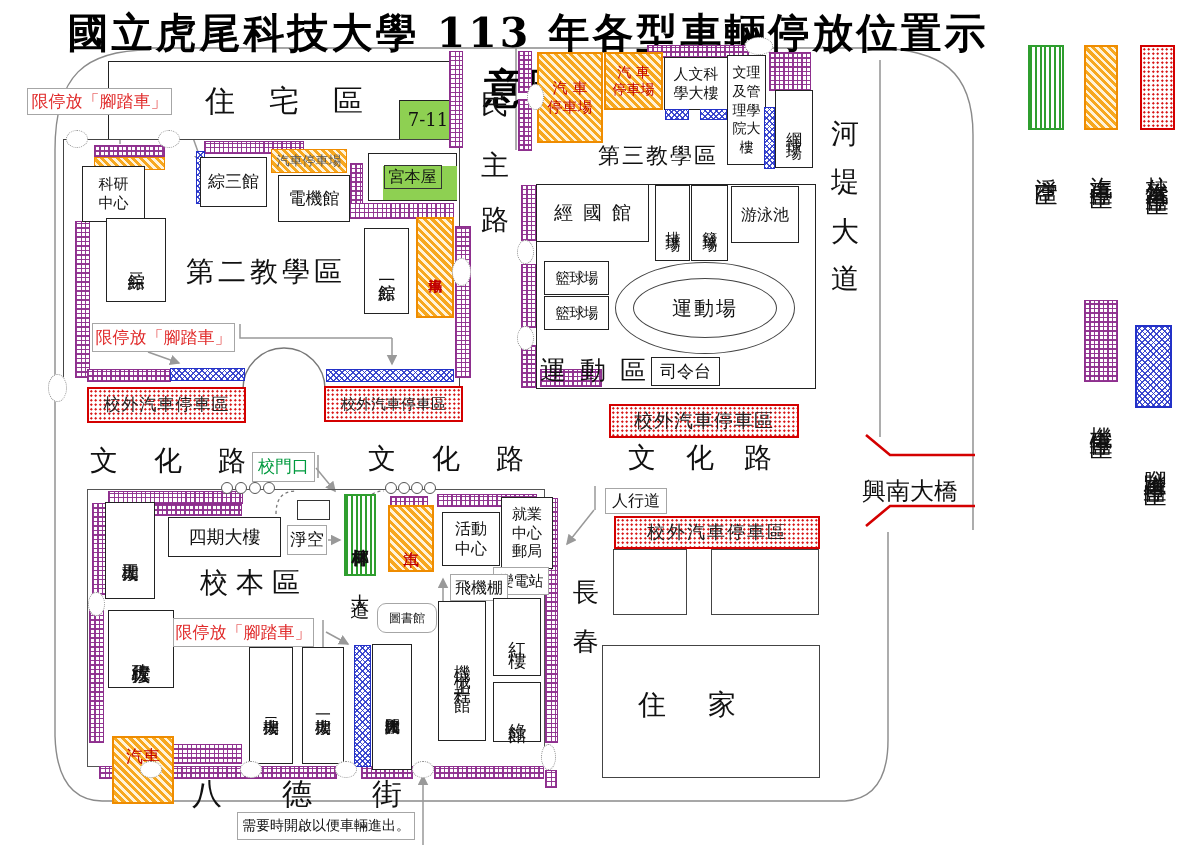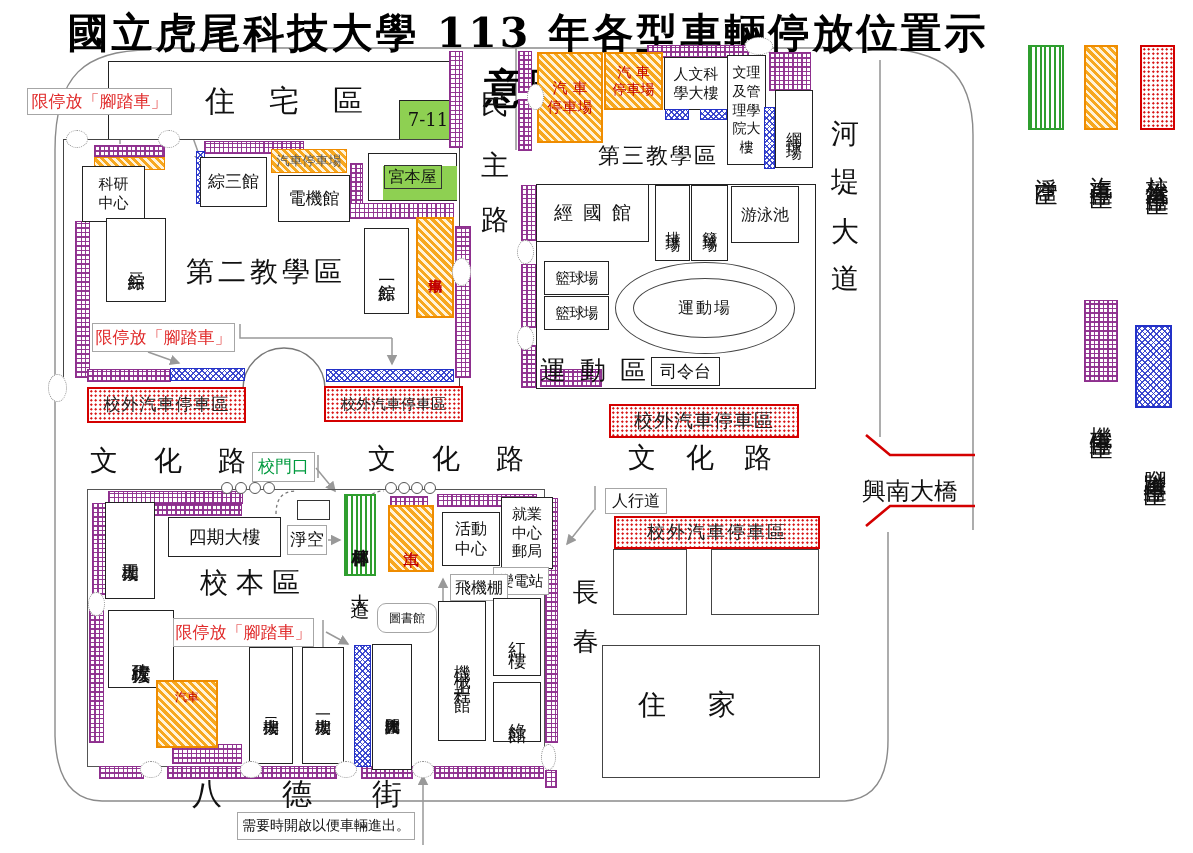--- a/index.html
+++ b/index.html
@@ -167,21 +167,21 @@
   <div class="lab" style="left:598px;top:143px;font-size:22px;letter-spacing:2px;">第三教學區</div>
 
   <div class="abs" style="left:536px;top:184px;width:280px;height:205px;border:1.5px solid #222;background:#fff;"></div>
   <div class="box" style="left:536px;top:184px;width:113px;height:58px;font-size:19px;letter-spacing:10px;padding-left:10px;">經國館</div>
   <div class="box v" style="left:655px;top:185px;width:35px;height:76px;font-size:15px;letter-spacing:3px;">排球場</div>
   <div class="box v" style="left:691px;top:185px;width:37px;height:76px;font-size:15px;letter-spacing:3px;">籃球場</div>
   <div class="box" style="left:731px;top:186px;width:68px;height:57px;font-size:16px;">游泳池</div>
   <div class="box" style="left:544px;top:261px;width:65px;height:34px;font-size:15px;letter-spacing:-1px;">籃球場</div>
   <div class="box" style="left:544px;top:296px;width:65px;height:34px;font-size:15px;letter-spacing:-1px;">籃球場</div>
   <div class="abs" style="left:615px;top:262px;width:180px;height:92px;border:1.5px solid #444;border-radius:50%;"></div>
-  <div class="box nofill" style="left:633px;top:278px;width:144px;height:60px;border:1.5px solid #444;border-radius:50%;font-size:16px;letter-spacing:2px;">運動場</div>
+  <div class="box nofill" style="left:633px;top:278px;width:144px;height:60px;border:1.5px solid #444;border-radius:50%;font-size:20px;letter-spacing:2px;">運動場</div>
   <div class="abs pz" style="left:521px;top:185px;width:15px;height:56px;"></div>
   <div class="abs pz" style="left:521px;top:264px;width:15px;height:64px;"></div>
   <div class="abs pz" style="left:521px;top:345px;width:15px;height:43px;"></div>
   <div class="abs pz" style="left:540px;top:369px;width:62px;height:18px;"></div>
   <div class="lab" style="left:540px;top:355px;font-size:26px;letter-spacing:14px;">運動區</div>
   <div class="box" style="left:651px;top:357px;width:69px;height:29px;font-size:17px;">司令台</div>
   <div class="box rz" style="left:609px;top:404px;width:190px;height:34px;font-size:19px;letter-spacing:1px;color:#222;">校外汽車停車區</div>
 
   <div class="lab v" style="left:828px;top:98px;font-size:28px;letter-spacing:48px;">河堤大道</div>
   <div class="lab" style="left:862px;top:477px;font-size:24px;">興南大橋</div>
@@ -225,21 +225,21 @@
   <div class="box v" style="left:493px;top:682px;width:48px;height:60px;font-size:18px;letter-spacing:4px;">綠館</div>
   <div class="lab" style="left:200px;top:568px;font-size:28px;letter-spacing:8px;font-family:Liberation Mono, monospace;">校本區</div>
   <div class="box" style="left:108px;top:610px;width:66px;height:78px;">
     <span class="v" style="height:50px;font-size:19px;">行政大樓</span>
   </div>
   <div class="box gray redtx" style="left:173px;top:618px;width:141px;height:29px;font-size:17px;">限停放「腳踏車」</div>
   <div class="box v" style="left:249px;top:647px;width:44px;height:117px;font-size:16px;">二期大樓</div>
   <div class="box v" style="left:302px;top:647px;width:42px;height:117px;font-size:16px;">一期大樓</div>
   <div class="abs bz thin" style="left:354px;top:645px;width:17px;height:122px;"></div>
   <div class="box v" style="left:372px;top:644px;width:40px;height:126px;font-size:15px;">休閒資訊大樓</div>
-  <div class="box oz cartx" style="left:112px;top:680px;width:62px;height:68px;font-size:12px;align-items:flex-start;padding-top:8px;margin-left:44px;">汽車</div>
+  <div class="box oz cartx" style="left:112px;top:736px;width:62px;height:68px;font-size:17px;align-items:flex-start;padding-top:8px;">汽車</div>
 
   <div class="gatedot" style="left:221px;top:482px;"></div>
   <div class="gatedot" style="left:235px;top:482px;"></div>
   <div class="gatedot" style="left:249px;top:482px;"></div>
   <div class="gatedot" style="left:263px;top:482px;"></div>
   <div class="gatedot" style="left:385px;top:482px;"></div>
   <div class="gatedot" style="left:398px;top:482px;"></div>
   <div class="gatedot" style="left:411px;top:482px;"></div>
   <div class="gatedot" style="left:424px;top:482px;"></div>
 

